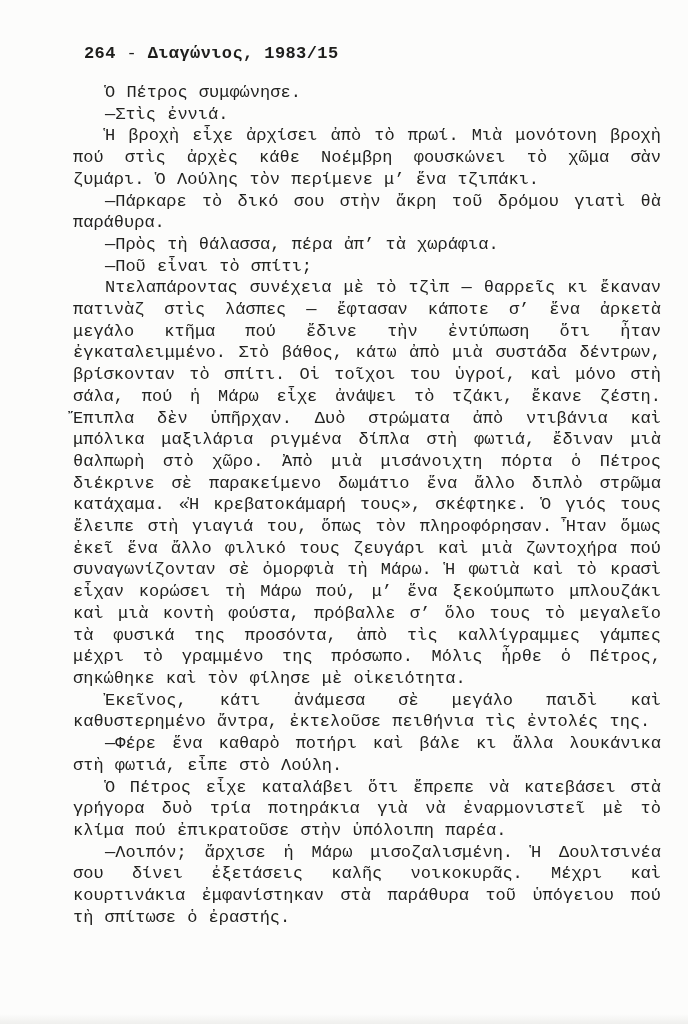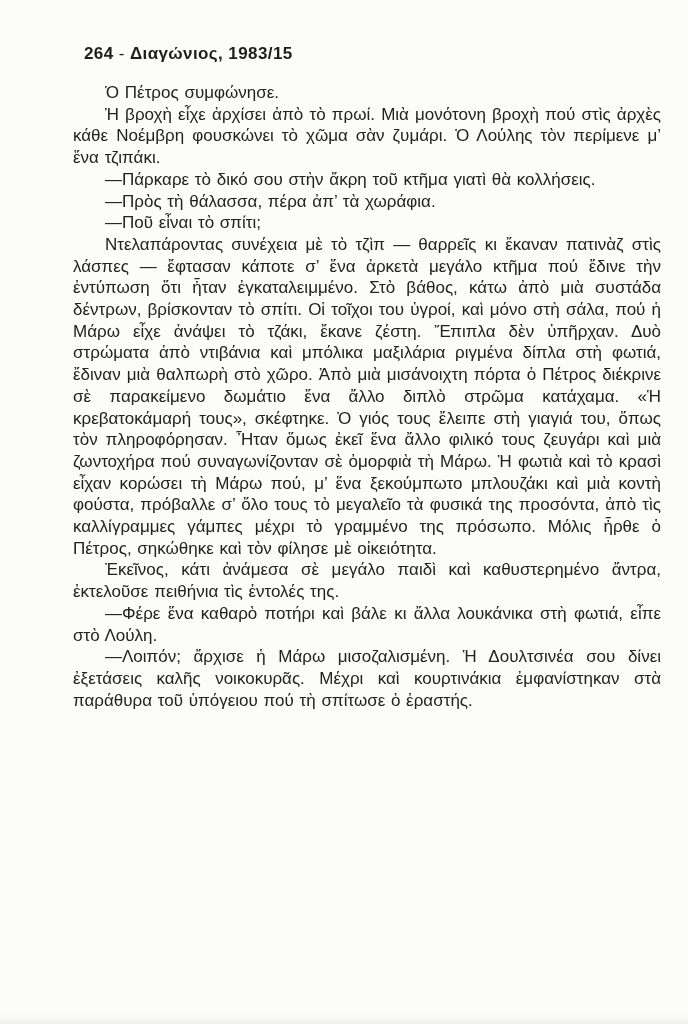--- a/index.html
+++ b/index.html
@@ -6,21 +6,21 @@
     margin: 0;
     padding: 0;
     background: #ffffff;
   }
   .page {
     position: relative;
     width: 688px;
     height: 1024px;
     background: #fcfcfb;
     overflow: hidden;
-    font-family: Liberation Sans, sans-serif;
+    font-family: Liberation Mono, monospace;
     color: #222220;
   }
   .page-header {
     position: absolute;
     left: 84px;
     top: 44px;
     font-size: 17px;
     letter-spacing: 0.4px;
     white-space: nowrap;
     color: #1e1e1c;
@@ -64,35 +64,37 @@
     <span class="hdr-dash">-</span>
     <span class="hdr-title">Διαγώνιος,</span>
     <span class="hdr-issue">1983/15</span>
   </div>
 
   <div class="text-block">
 
       <p>Ὁ Πέτρος συμφώνησε.</p>
 
 
+      <p>—Στὶς ἐννιά.</p>
 
       <p class="gap-before">Ἡ βροχὴ εἶχε ἀρχίσει ἀπὸ τὸ πρωί. Μιὰ μονότονη βροχὴ πού στὶς ἀρχὲς κάθε Νοέμβρη φουσκώνει τὸ χῶμα σὰν ζυμάρι. Ὁ Λούλης τὸν περίμενε μ’ ἕνα τζιπάκι.</p>
 
-      <p>—Πάρκαρε τὸ δικό σου στὴν ἄκρη τοῦ κτῆμα γιατὶ θὰ κολλήσεις.</p>
+      <p>—Πάρκαρε τὸ δικό σου στὴν ἄκρη τοῦ δρόμου γιατὶ θὰ παράθυρα.</p>
 
       <p>—Πρὸς τὴ θάλασσα, πέρα ἀπ’ τὰ χωράφια.</p>
 
       <p>—Ποῦ εἶναι τὸ σπίτι;</p>
 
       <p>Ντελαπάροντας συνέχεια μὲ τὸ τζὶπ — θαρρεῖς κι ἔκαναν πατινὰζ στὶς λάσπες — ἔφτασαν κάποτε σ’ ἕνα ἀρκετὰ μεγάλο κτῆμα πού ἔδινε τὴν ἐντύπωση ὅτι ἦταν ἐγκαταλειμμένο. Στὸ βάθος, κάτω ἀπὸ μιὰ συστάδα δέντρων, βρίσκονταν τὸ σπίτι. Οἱ τοῖχοι του ὑγροί, καὶ μόνο στὴ σάλα, πού ἡ Μάρω εἶχε ἀνάψει τὸ τζάκι, ἔκανε ζέστη. Ἔπιπλα δὲν ὑπῆρχαν. Δυὸ στρώματα ἀπὸ ντιβάνια καὶ μπόλικα μαξιλάρια ριγμένα δίπλα στὴ φωτιά, ἔδιναν μιὰ θαλπωρὴ στὸ χῶρο. Ἀπὸ μιὰ μισάνοιχτη πόρτα ὁ Πέτρος διέκρινε σὲ παρακείμενο δωμάτιο ἕνα ἄλλο διπλὸ στρῶμα κατάχαμα. «Ἡ κρεβατοκάμαρή τους», σκέφτηκε. Ὁ γιός τους ἔλειπε στὴ γιαγιά του, ὅπως τὸν πληροφόρησαν. Ἦταν ὅμως ἐκεῖ ἕνα ἄλλο φιλικό τους ζευγάρι καὶ μιὰ ζωντοχήρα πού συναγωνίζονταν σὲ ὀμορφιὰ τὴ Μάρω. Ἡ φωτιὰ καὶ τὸ κρασὶ εἶχαν κορώσει τὴ Μάρω πού, μ’ ἕνα ξεκούμπωτο μπλουζάκι καὶ μιὰ κοντὴ φούστα, πρόβαλλε σ’ ὅλο τους τὸ μεγαλεῖο τὰ φυσικά της προσόντα, ἀπὸ τὶς καλλίγραμμες γάμπες μέχρι τὸ γραμμένο της πρόσωπο. Μόλις ἦρθε ὁ Πέτρος, σηκώθηκε καὶ τὸν φίλησε μὲ οἰκειότητα.</p>
 
       <p>Ἐκεῖνος, κάτι ἀνάμεσα σὲ μεγάλο παιδὶ καὶ καθυστερημένο ἄντρα, ἐκτελοῦσε πειθήνια τὶς ἐντολές της.</p>
 
       <p>—Φέρε ἕνα καθαρὸ ποτήρι καὶ βάλε κι ἄλλα λουκάνικα στὴ φωτιά, εἶπε στὸ Λούλη.</p>
 
 
+      <p>Ὁ Πέτρος εἶχε καταλάβει ὅτι ἔπρεπε νὰ κατεβάσει στὰ γρήγορα δυὸ τρία ποτηράκια γιὰ νὰ ἐναρμονιστεῖ μὲ τὸ κλίμα πού ἐπικρατοῦσε στὴν ὑπόλοιπη παρέα.</p>
 
       <p>—Λοιπόν; ἄρχισε ἡ Μάρω μισοζαλισμένη. Ἡ Δουλτσινέα σου δίνει ἐξετάσεις καλῆς νοικοκυρᾶς. Μέχρι καὶ κουρτινάκια ἐμφανίστηκαν στὰ παράθυρα τοῦ ὑπόγειου πού τὴ σπίτωσε ὁ ἐραστής.</p>
     </div>
 
   <div class="bottom-scan-edge"></div>
 
 </div>
 
 </body></html>

